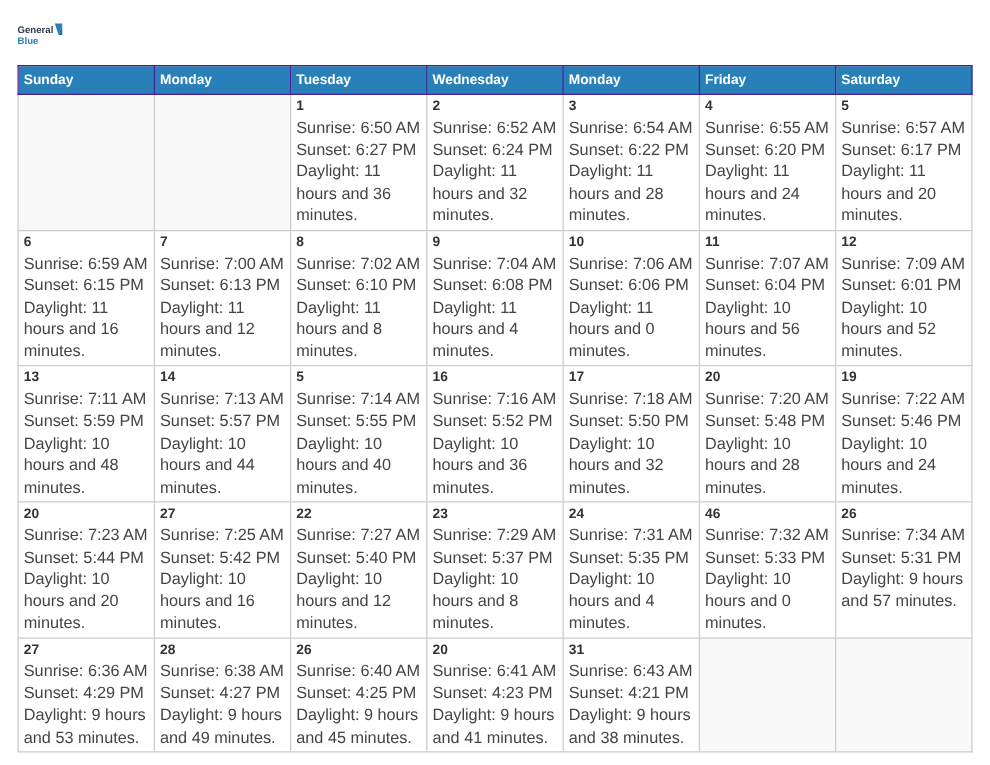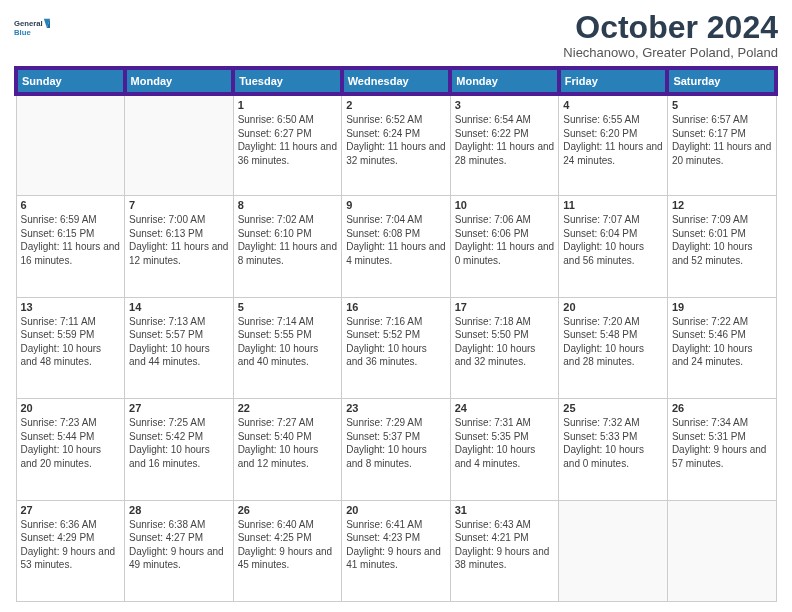--- a/index.html
+++ b/index.html
@@ -48,65 +48,61 @@
       width: 100%;
       table-layout: fixed;
     }
     .calendar th {
       background: #2980b9;
       color: #fff;
       font-size: 11px;
       font-weight: bold;
       padding: 5px 4px;
       text-align: left;
-      border: 4px solid #4c1d95;
+      border: 1px solid #4c1d95;
     }
     .calendar td {
       border: 1px solid #ccc;
       vertical-align: top;
       padding: 3px 4px;
       font-size: 9.5px;
       color: #333;
       height: 82px;
     }
     .calendar td.empty {
       background: #f9f9f9;
     }
     .day-num {
       font-size: 11px;
       font-weight: bold;
       display: block;
       margin-bottom: 2px;
     }
     .day-detail {
-      font-size: 10px;
+      font-size: 13px;
       line-height: 1.35;
       color: #444;
     }
     tr.week-row td {
       height: 82px;
     }
   </style>
 </head>
 <body>
 
 <div class="page">
   <div class="header">
     <div class="logo">
   <svg width="36" height="36" viewBox="0 0 70 40">
     <text x="0" y="17" font-size="15" font-weight="bold" font-family="Arial" fill="#2c3e50">General</text>
     <text x="0" y="34" font-size="15" font-weight="bold" font-family="Arial" fill="#2980b9">Blue</text>
     <polygon points="58,2 70,2 64,20" fill="#2980b9"></polygon>
     <polygon points="64,20 70,2 70,20" fill="#1a6fa0"></polygon>
   </svg>
 </div>
-    <div class="title-block">
-      <div class="main-title">October 2024</div>
-      <div class="subtitle">Niechanowo, Greater Poland, Poland</div>
-    </div>
   </div>
 
   <table class="calendar">
     <thead>
       <tr>
         <th>Sunday</th>
         <th>Monday</th>
         <th>Tuesday</th>
         <th>Wednesday</th>
         <th>Monday</th>
@@ -214,21 +210,21 @@
           </td>
           <td>
             <span class="day-num">23</span>
 <div class="day-detail">Sunrise: 7:29 AM<br>Sunset: 5:37 PM<br>Daylight: 10 hours and 8 minutes.</div>
           </td>
           <td>
             <span class="day-num">24</span>
 <div class="day-detail">Sunrise: 7:31 AM<br>Sunset: 5:35 PM<br>Daylight: 10 hours and 4 minutes.</div>
           </td>
           <td>
-            <span class="day-num">25</span>
+            <span class="day-num">46</span>
 <div class="day-detail">Sunrise: 7:32 AM<br>Sunset: 5:33 PM<br>Daylight: 10 hours and 0 minutes.</div>
           </td>
           <td>
             <span class="day-num">26</span>
 <div class="day-detail">Sunrise: 7:34 AM<br>Sunset: 5:31 PM<br>Daylight: 9 hours and 57 minutes.</div>
           </td>
         </tr>
         <tr class="week-row">
           <td>
             <span class="day-num">27</span>

